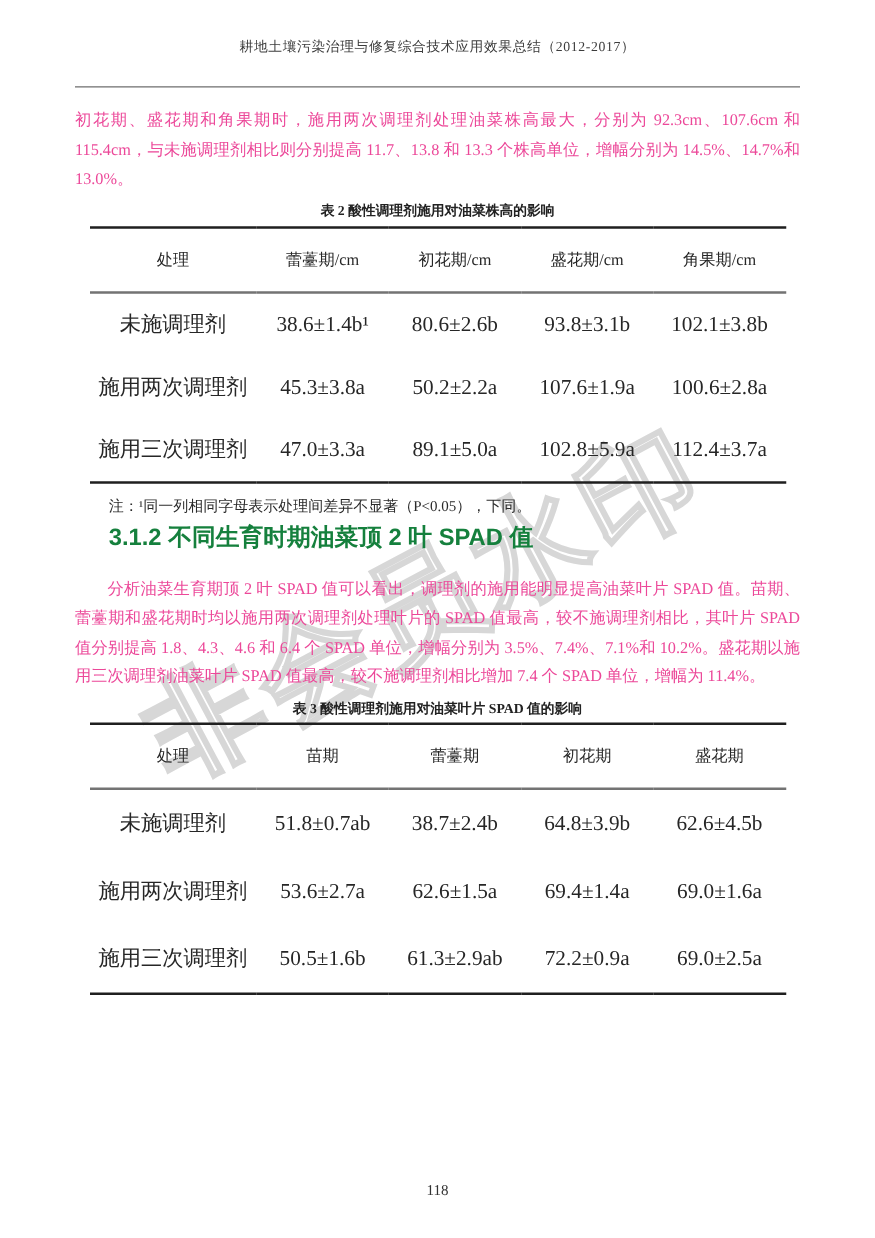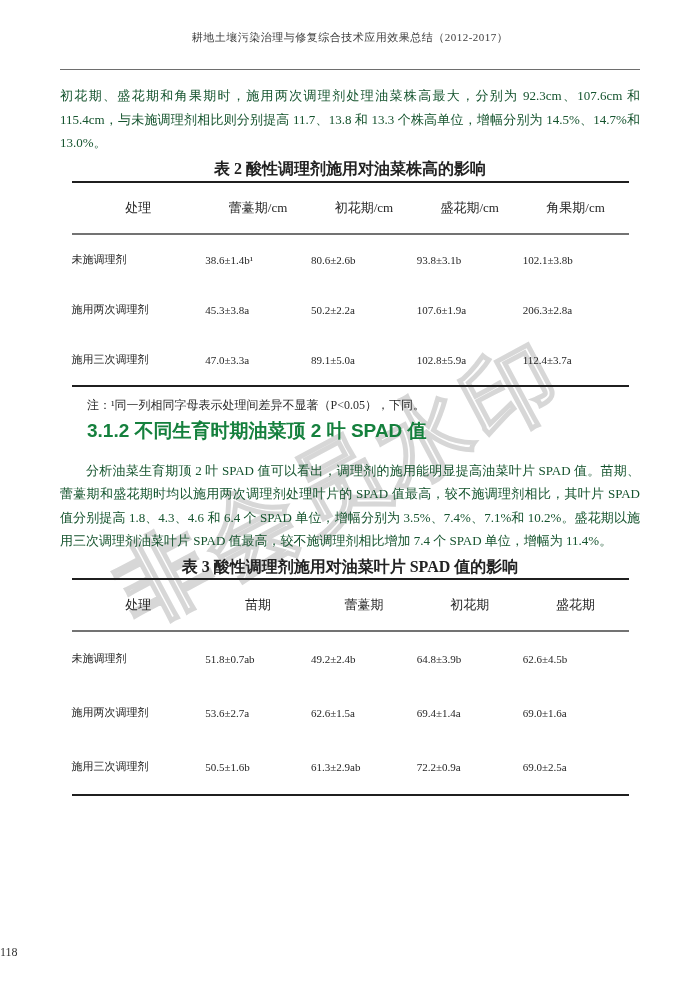--- a/index.html
+++ b/index.html
@@ -37,27 +37,27 @@
   .header-title {
     font-size:11px;
     color:#3c3c3c;
     letter-spacing:0.5px;
   }
   p.para {
     margin:14px 0 0 0;
     font-size:13px;
     line-height:23.5px;
     text-align:justify;
-    color:#14532d;
+    color:#ec4899;
   }
   p.para.indent { text-indent:2em; margin-top:19px; }
   .caption {
     margin-top:5px;
     text-align:center;
-    font-size:16px;
+    font-size:11px;
     font-weight:600;
     line-height:18px;
     color:#222222;
     font-family:Liberation Serif, serif;
   }
   .caption.t3 { margin-top:5px; }
   table.data-table {
     width:557px;
     margin:3px auto 0 auto;
     border-collapse:collapse;
@@ -68,22 +68,23 @@
   table.data-table.t3 { margin-top:2px; }
   table.data-table thead th {
     font-weight:400;
     font-size:13px;
     height:50px;
     border-bottom:2px solid #737373;
     text-align:center;
     padding:0;
   }
   table.data-table td {
-    font-size:11px;
+    font-size:17px;
     height:50px;
+    text-align:center;
     padding:0;
   }
   table.data-table.t3 td { height:54px; }
   table.data-table th:first-child, table.data-table td:first-child { width:24%; }
   table.data-table th:not(:first-child), table.data-table td:not(:first-child) { width:19%; }
   .note {
     margin:10px 0 0 0;
     padding-left:27px;
     font-size:12px;
     line-height:17px;
@@ -96,21 +97,21 @@
     line-height:18px;
     font-weight:700;
     font-family:"Liberation Sans","DejaVu Sans",sans-serif;
     color:#15803d;
   }
   h3.sec.s32 { margin-top:12px; }
   .page-number {
     position:absolute;
     left:0; right:0;
     bottom:30px;
-    text-align:left;
+    text-align:center;
     font-size:12px;
     color:#333333;
     z-index:1;
   }
 </style>
 </head>
 <body>
 
 <div class="page">
   <div class="watermark">非会员水印</div>
@@ -141,21 +142,21 @@
           <td>38.6±1.4b¹</td>
           <td>80.6±2.6b</td>
           <td>93.8±3.1b</td>
           <td>102.1±3.8b</td>
         </tr>
         <tr>
           <td>施用两次调理剂</td>
           <td>45.3±3.8a</td>
           <td>50.2±2.2a</td>
           <td>107.6±1.9a</td>
-          <td>206.3±2.8a</td>
+          <td>100.6±2.8a</td>
         </tr>
         <tr>
           <td>施用三次调理剂</td>
           <td>47.0±3.3a</td>
           <td>89.1±5.0a</td>
           <td>102.8±5.9a</td>
           <td>112.4±3.7a</td>
         </tr>
       </tbody>
     </table>
@@ -175,21 +176,21 @@
           <th>苗期</th>
           <th>蕾薹期</th>
           <th>初花期</th>
           <th>盛花期</th>
         </tr>
       </thead>
       <tbody>
         <tr>
           <td>未施调理剂</td>
           <td>51.8±0.7ab</td>
-          <td>49.2±2.4b</td>
+          <td>38.7±2.4b</td>
           <td>64.8±3.9b</td>
           <td>62.6±4.5b</td>
         </tr>
         <tr>
           <td>施用两次调理剂</td>
           <td>53.6±2.7a</td>
           <td>62.6±1.5a</td>
           <td>69.4±1.4a</td>
           <td>69.0±1.6a</td>
         </tr>

